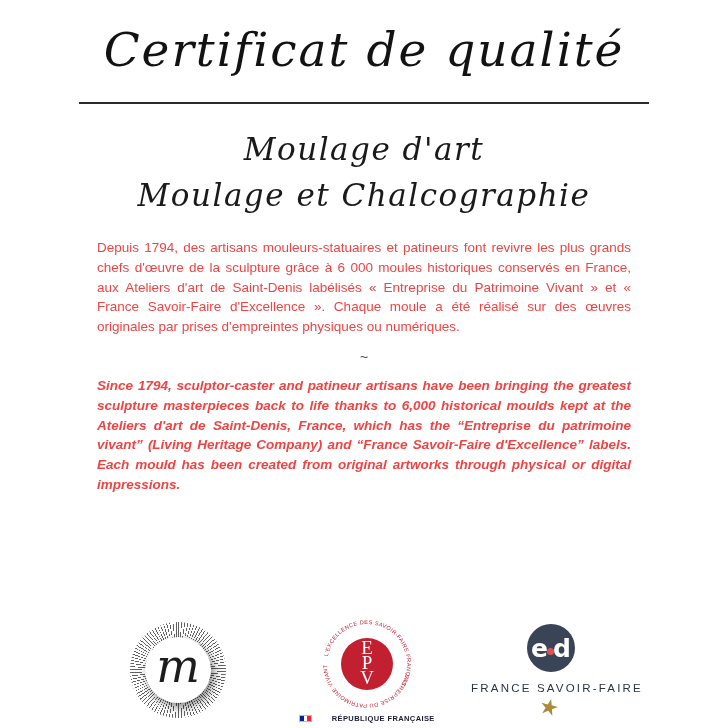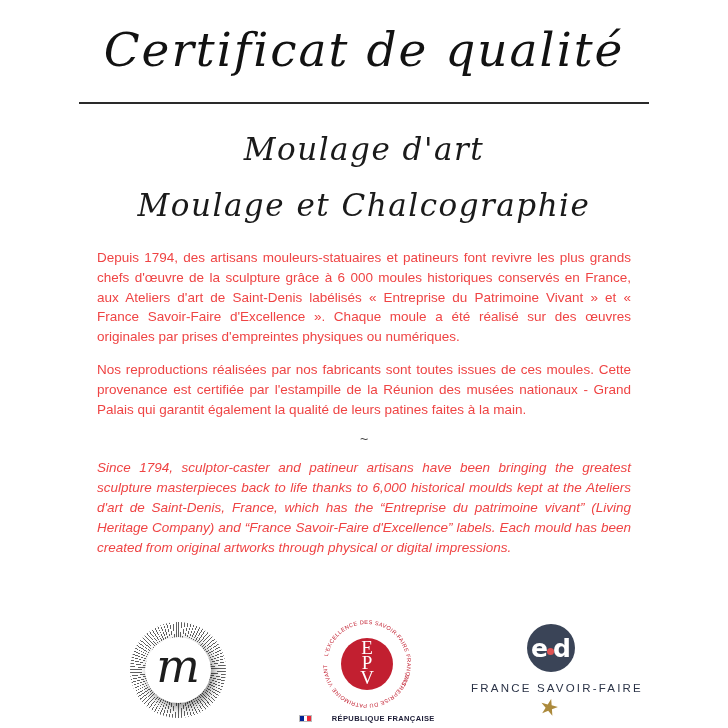--- a/index.html
+++ b/index.html
@@ -34,32 +34,32 @@
     text-align:center;
     font-family:"DejaVu Serif", serif;
     font-style:italic;
     font-size:31px;
     color:#1a1a1a;
     letter-spacing:1.5px;
     line-height:42px;
     white-space:nowrap;
   }
   .subtitle-1 { margin-top:24px; }
-  .subtitle-2 { margin-top:14px; }
+  .subtitle-2 { margin-top:4px; }
 
   
   .body-text { width:534px; margin:22px auto 0 auto; }
   .para {
     font-size:13.5px;
     line-height:19.8px;
     text-align:justify;
     color:#ef4444;
   }
   .para + .para { margin-top:13px; }
-  .para-en { font-style:italic; }
+  .para-en { font-style:italic;font-weight:bold; }
   .tilde-sep {
     text-align:center;
     font-size:14px;
     color:#444;
     line-height:20px;
     margin:10px 0 9px 0;
   }
 
   
   .logo-footer { position:absolute; left:0; right:0; top:616px; height:112px; }
@@ -158,21 +158,20 @@
 <div class="page">
 
   <div class="cert-title">Certificat de qualité</div>
   <hr class="title-rule">
 
   <div class="subtitle subtitle-1">Moulage d'art</div>
   <div class="subtitle subtitle-2">Moulage et Chalcographie</div>
 
   <div class="body-text">
     <p class="para para-fr">Depuis 1794, des artisans mouleurs-statuaires et patineurs font revivre les plus grands chefs d'œuvre de la sculpture grâce à 6 000 moules historiques conservés en France, aux Ateliers d'art de Saint-Denis labélisés « Entreprise du Patrimoine Vivant » et « France Savoir-Faire d'Excellence ». Chaque moule a été réalisé sur des œuvres originales par prises d'empreintes physiques ou numériques.</p>
-    <p class="para para-fr">Nos reproductions réalisées par nos fabricants sont toutes issues de ces moules. Cette provenance est certifiée par l'estampille de la Réunion des musées nationaux - Grand Palais qui garantit également la qualité de leurs patines faites à la main.</p>
     <div class="tilde-sep">~</div>
     <p class="para para-en">Since 1794, sculptor-caster and patineur artisans have been bringing the greatest sculpture masterpieces back to life thanks to 6,000 historical moulds kept at the Ateliers d'art de Saint-Denis, France, which has the “Entreprise du patrimoine vivant” (Living Heritage Company) and “France Savoir-Faire d'Excellence” labels. Each mould has been created from original artworks through physical or digital impressions.</p>
   </div>
 
   <div class="logo-footer">
 
     <div class="logo-rmn">
       <div class="rmn-inner">
         <span class="rmn-m">m</span>
       </div>

